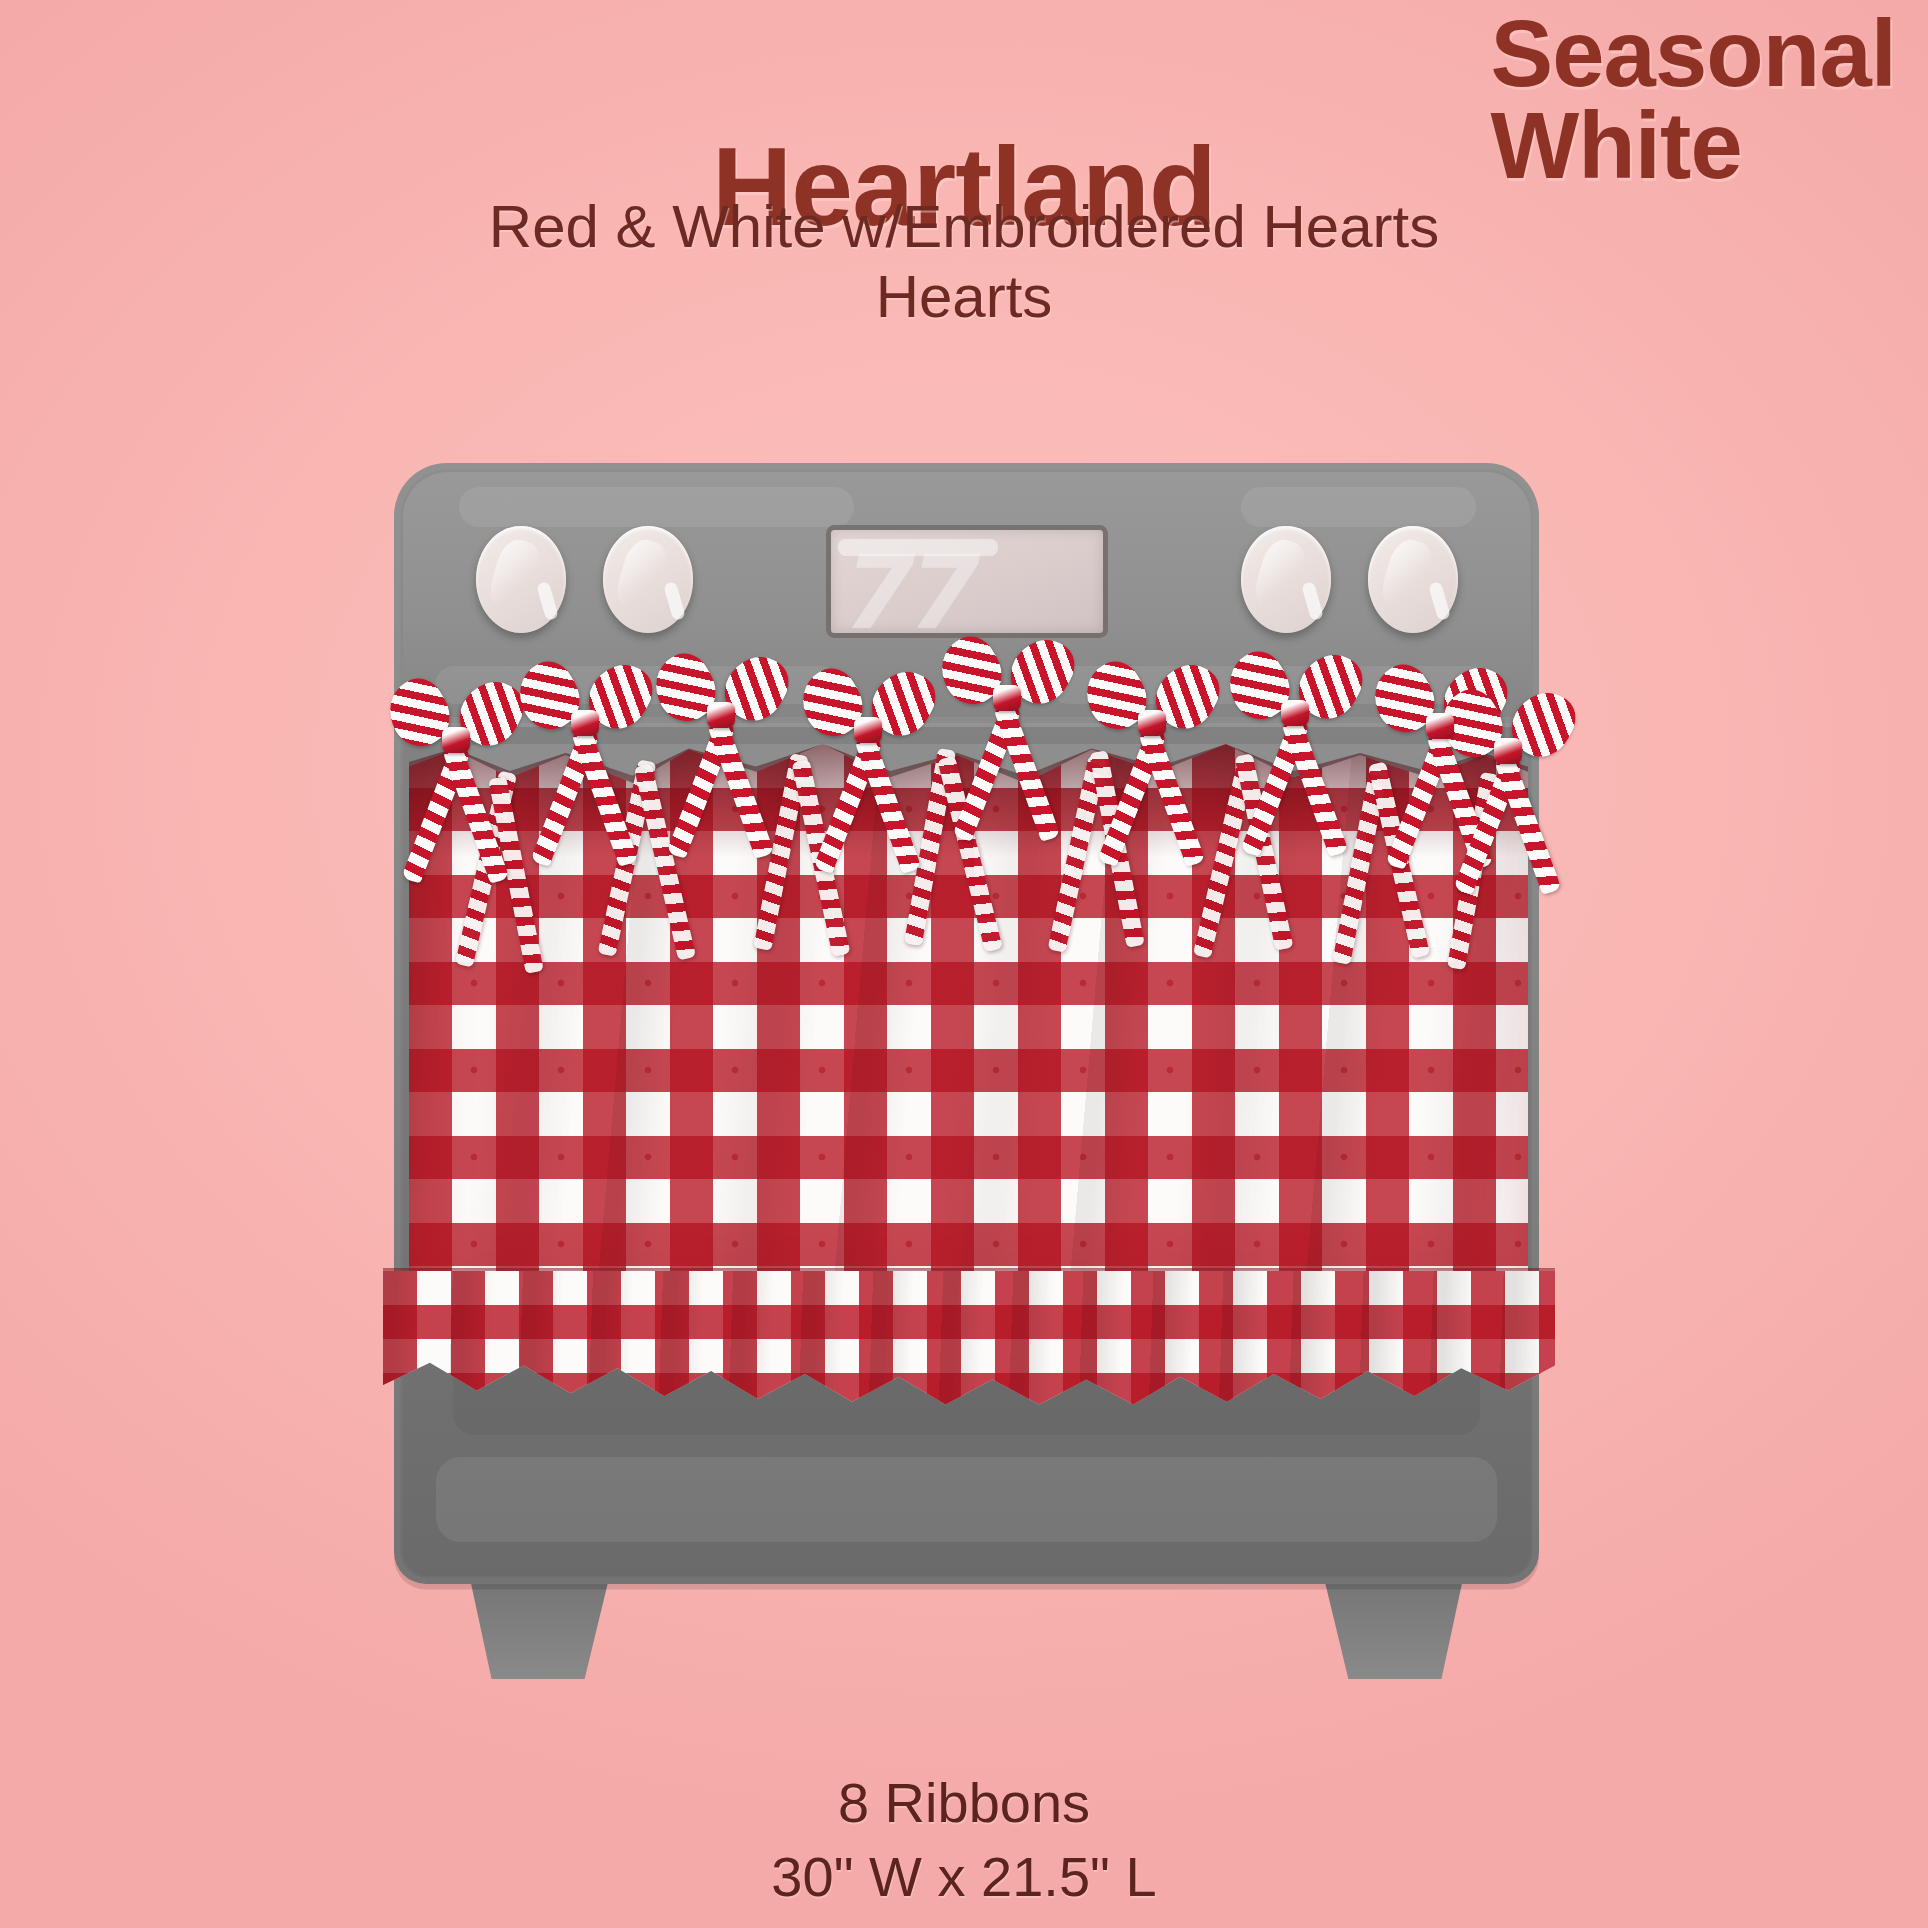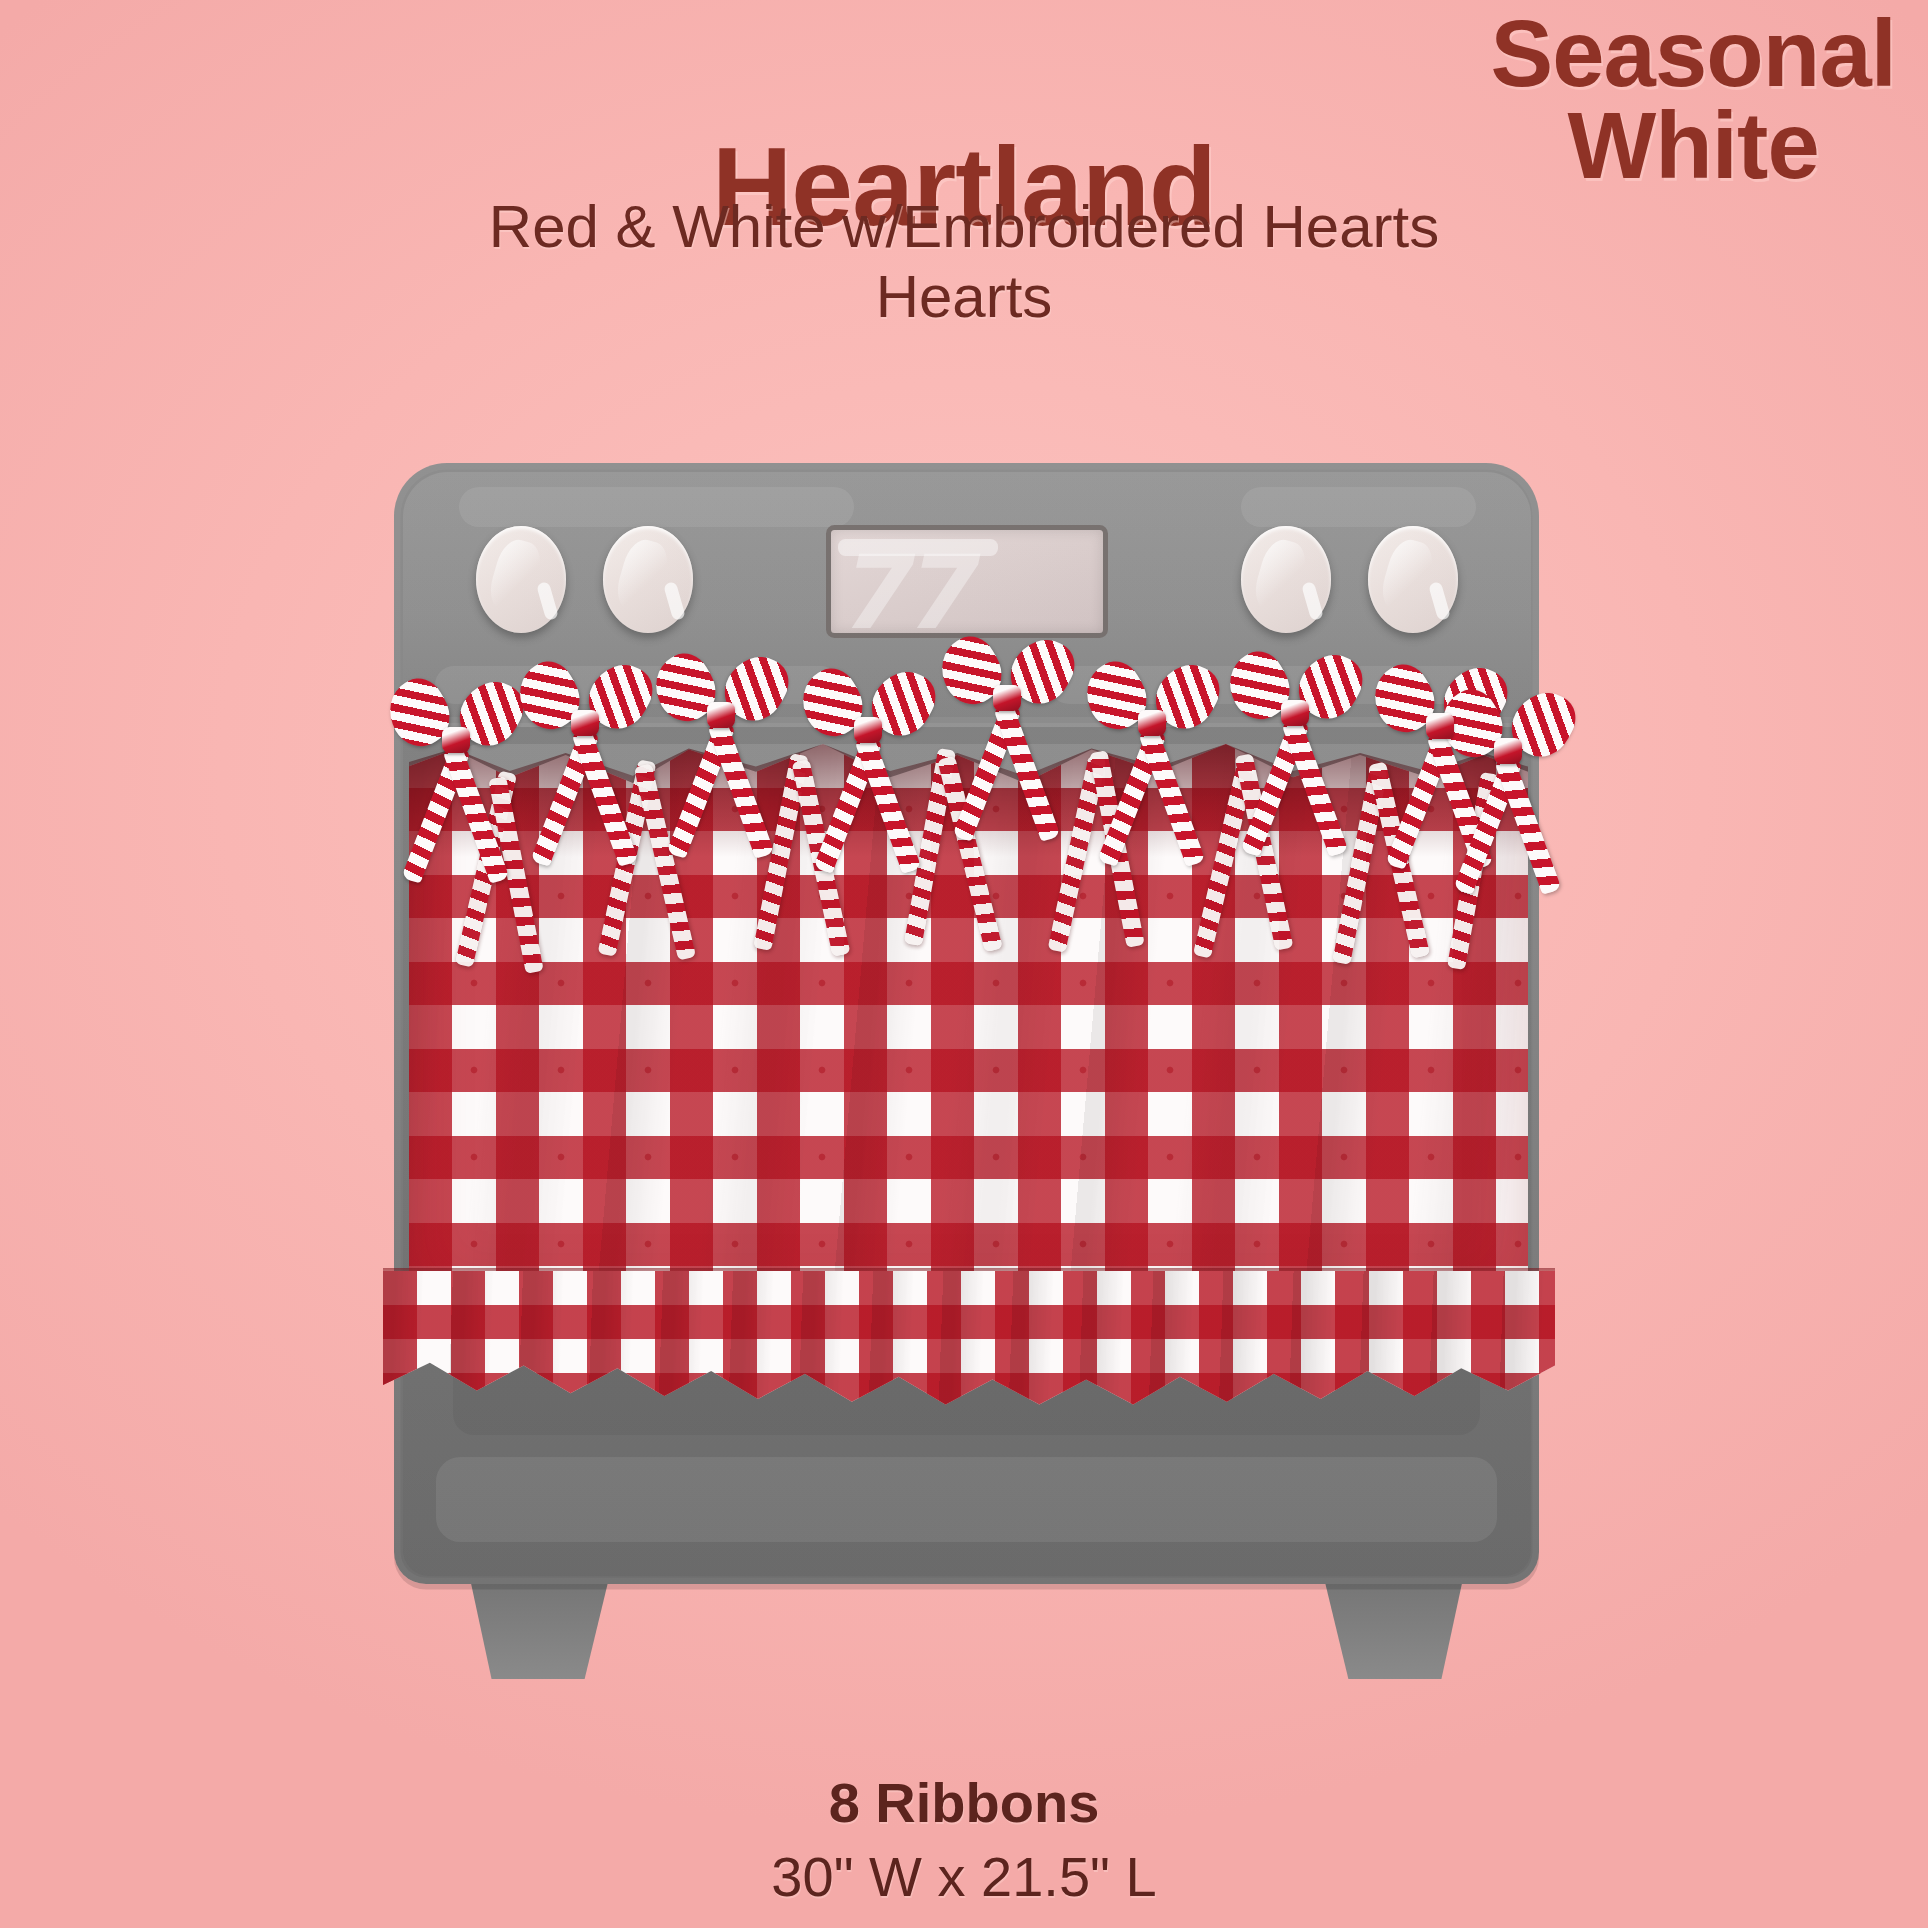--- a/index.html
+++ b/index.html
@@ -29,21 +29,21 @@
     color:#8f3226;
     letter-spacing:-0.9px;
     line-height:1;
     text-shadow:1.9px 2.8px 0 rgba(255,210,205,.55);
     margin-top:28px;
   }
   .badge {
     position:absolute;
     right:32px;
     top:7.5px;
-    text-align:center;
+    text-align:left;
     font-size:94px;
     font-weight:bold;
     color:#8f3226;
     line-height:0.98;
     letter-spacing:-0.9px;
     text-shadow:1.9px 2.8px 0 rgba(255,210,205,.5);
   }
   .subtitle {
     position:absolute;
     left:0; right:0;
@@ -57,21 +57,21 @@
   #sub2 { top:266px; }
 
   .footer-line {
     position:absolute;
     left:0; right:0;
     text-align:center;
     font-size:56px;
     color:#5c241e;
     text-shadow:0.9px 1.9px 0 rgba(255,215,210,.4);
   }
-  #foot1 { top:1770px;font-weight:bold; }
+  #foot1 { top:1770px; }
   #foot2 { top:1844px; }
 
   
   #stove-wrap {
     position:absolute;
     left:394px; top:463px;
     width:1145px; height:1130px;
   }
   #stove-body {
     position:absolute;

